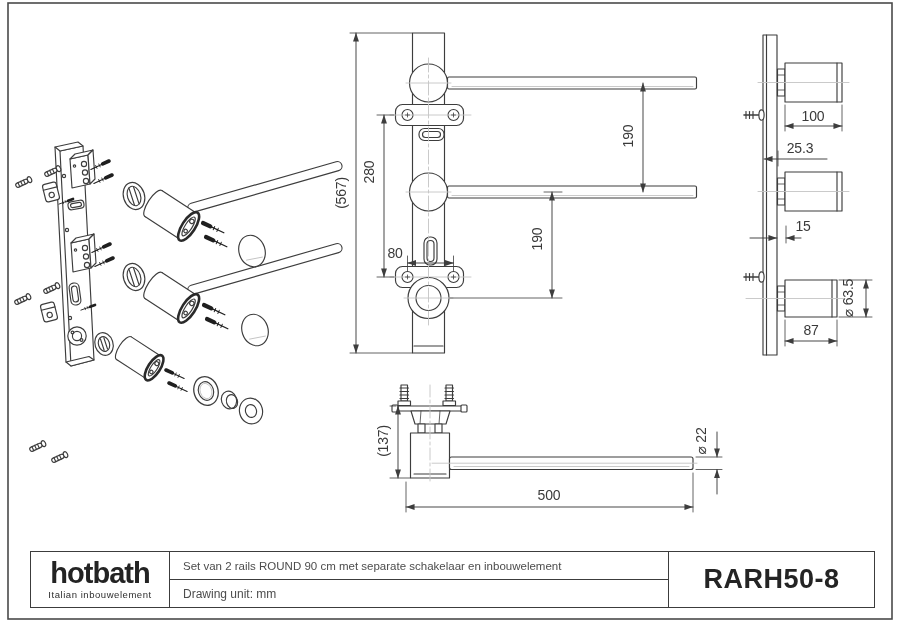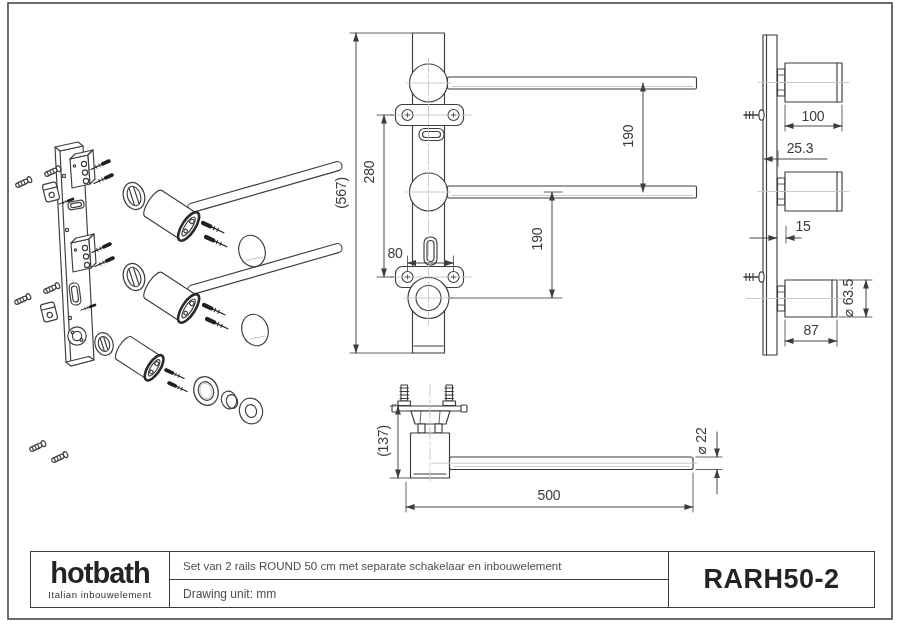--- a/index.html
+++ b/index.html
@@ -427,19 +427,19 @@
 
   </g>
 </svg>
 
 <div class="titleblock">
   <div class="tb-logo">
     <div class="brand">hotbath</div>
     <div class="tagline">Italian inbouwelement</div>
   </div>
   <div class="tb-mid">
-    <div class="tb-row1">Set van 2 rails ROUND 50 cm met separate schakelaar en inbouwelement</div>
+    <div class="tb-row1">Set van 2 rails ROUND 90 cm met separate schakelaar en inbouwelement</div>
     <div class="tb-row2">Drawing unit: mm</div>
   </div>
-  <div class="tb-code">RARH50-2</div>
+  <div class="tb-code">RARH50-8</div>
 </div>
 
 </div>
 
 </body></html>

